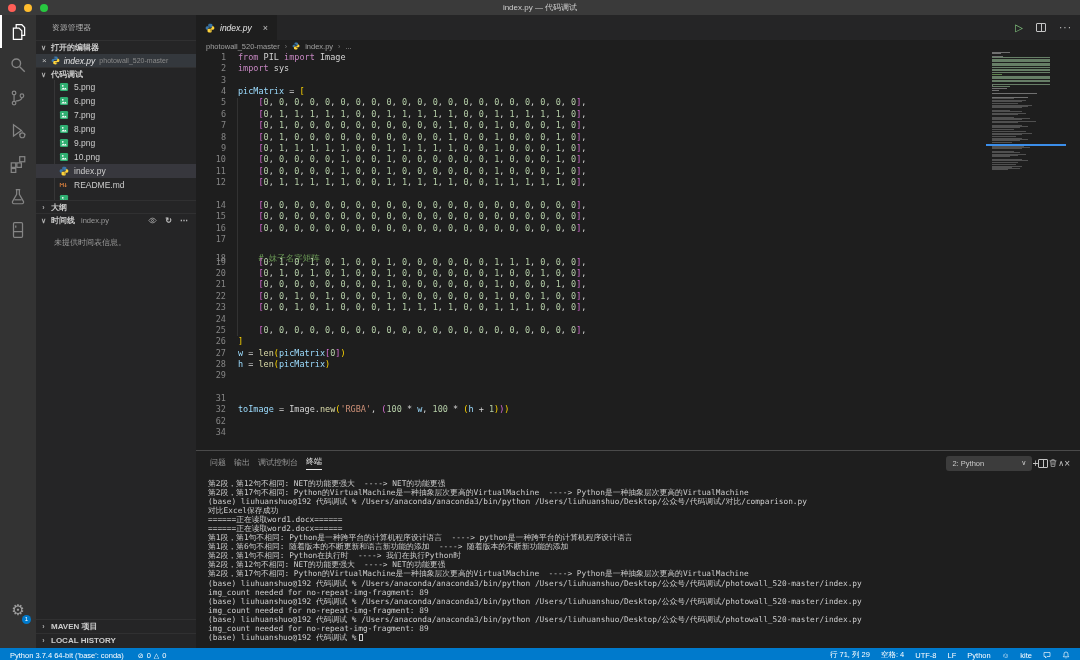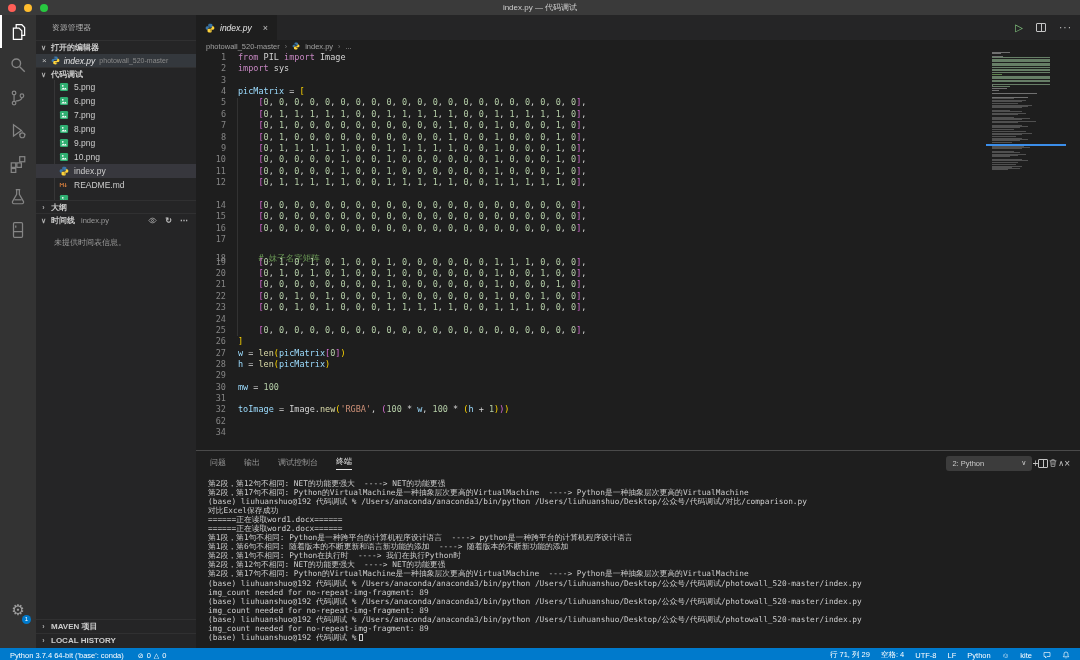--- a/index.html
+++ b/index.html
@@ -80,21 +80,21 @@
   .tk-num { color:#b5cea8; } .tk-str { color:#ce9178; } .tk-cm { color:#6a9955; }
   .tk-var { color:#9cdcfe; } .tk-b0 { color:#ffd700; } .tk-b1 { color:#da70d6; }
 
   #minimap { position:absolute; left:796px; top:0; width:70px; height:180px; }
   .mm-line { position:absolute; left:0; height:1px; }
   #mm-current { position:absolute; left:-6px; width:80px; height:2px; background:#3b8eea; }
 
   
   #panel { left:196px; top:450px; width:884px; height:198px; background:#1e1e1e;
     border-top:1px solid #4a4a4a; }
-  .panel-tabs { position:absolute; left:14px; top:0; height:24px; display:flex; gap:18px; align-items:center; }
+  .panel-tabs { position:absolute; left:14px; top:0; height:24px; display:flex; gap:8px; align-items:center; }
   .panel-tab { font-size:8px; color:#969696; padding-bottom:2px; }
   .panel-tab.active { color:#e7e7e7; border-bottom:1px solid #e7e7e7; }
   .panel-actions { position:absolute; right:10px; top:0; height:24px; display:flex; align-items:center; }
   .term-select { width:86px; height:15px; background:#3c3c3c; border-radius:3px; display:flex;
     align-items:center; padding:0 6px; }
   .term-select .val { font-size:7.5px; color:#cccccc; }
   .term-select .chev { margin-left:auto; font-size:7px; color:#cccccc; }
   .pa-glyph { color:#c5c5c5; font-size:10px; }
   .pa-glyph.small { font-size:8px; }
   .panel-actions svg { width:10px; height:10px; }
@@ -429,21 +429,20 @@
       <div class="cline" style="top: 216.03px;"><span class="ln">20</span><span class="ct">    <span class="tk-b1">[</span><span class="tk-num">0</span>, <span class="tk-num">1</span>, <span class="tk-num">0</span>, <span class="tk-num">1</span>, <span class="tk-num">0</span>, <span class="tk-num">1</span>, <span class="tk-num">0</span>, <span class="tk-num">0</span>, <span class="tk-num">1</span>, <span class="tk-num">0</span>, <span class="tk-num">0</span>, <span class="tk-num">0</span>, <span class="tk-num">0</span>, <span class="tk-num">0</span>, <span class="tk-num">0</span>, <span class="tk-num">1</span>, <span class="tk-num">0</span>, <span class="tk-num">0</span>, <span class="tk-num">1</span>, <span class="tk-num">0</span>, <span class="tk-num">0</span><span class="tk-b1">]</span>,</span></div>
       <div class="cline" style="top: 227.4px;"><span class="ln">21</span><span class="ct">    <span class="tk-b1">[</span><span class="tk-num">0</span>, <span class="tk-num">0</span>, <span class="tk-num">0</span>, <span class="tk-num">0</span>, <span class="tk-num">0</span>, <span class="tk-num">0</span>, <span class="tk-num">0</span>, <span class="tk-num">0</span>, <span class="tk-num">1</span>, <span class="tk-num">0</span>, <span class="tk-num">0</span>, <span class="tk-num">0</span>, <span class="tk-num">0</span>, <span class="tk-num">0</span>, <span class="tk-num">0</span>, <span class="tk-num">1</span>, <span class="tk-num">0</span>, <span class="tk-num">0</span>, <span class="tk-num">0</span>, <span class="tk-num">1</span>, <span class="tk-num">0</span><span class="tk-b1">]</span>,</span></div>
       <div class="cline" style="top: 238.77px;"><span class="ln">22</span><span class="ct">    <span class="tk-b1">[</span><span class="tk-num">0</span>, <span class="tk-num">0</span>, <span class="tk-num">1</span>, <span class="tk-num">0</span>, <span class="tk-num">1</span>, <span class="tk-num">0</span>, <span class="tk-num">0</span>, <span class="tk-num">0</span>, <span class="tk-num">1</span>, <span class="tk-num">0</span>, <span class="tk-num">0</span>, <span class="tk-num">0</span>, <span class="tk-num">0</span>, <span class="tk-num">0</span>, <span class="tk-num">0</span>, <span class="tk-num">1</span>, <span class="tk-num">0</span>, <span class="tk-num">0</span>, <span class="tk-num">1</span>, <span class="tk-num">0</span>, <span class="tk-num">0</span><span class="tk-b1">]</span>,</span></div>
       <div class="cline" style="top: 250.14px;"><span class="ln">23</span><span class="ct">    <span class="tk-b1">[</span><span class="tk-num">0</span>, <span class="tk-num">0</span>, <span class="tk-num">1</span>, <span class="tk-num">0</span>, <span class="tk-num">1</span>, <span class="tk-num">0</span>, <span class="tk-num">0</span>, <span class="tk-num">0</span>, <span class="tk-num">1</span>, <span class="tk-num">1</span>, <span class="tk-num">1</span>, <span class="tk-num">1</span>, <span class="tk-num">1</span>, <span class="tk-num">0</span>, <span class="tk-num">0</span>, <span class="tk-num">1</span>, <span class="tk-num">1</span>, <span class="tk-num">1</span>, <span class="tk-num">0</span>, <span class="tk-num">0</span>, <span class="tk-num">0</span><span class="tk-b1">]</span>,</span></div>
       <div class="cline" style="top: 261.51px;"><span class="ln">24</span><span class="ct"></span></div>
       <div class="cline" style="top: 272.88px;"><span class="ln">25</span><span class="ct">    <span class="tk-b1">[</span><span class="tk-num">0</span>, <span class="tk-num">0</span>, <span class="tk-num">0</span>, <span class="tk-num">0</span>, <span class="tk-num">0</span>, <span class="tk-num">0</span>, <span class="tk-num">0</span>, <span class="tk-num">0</span>, <span class="tk-num">0</span>, <span class="tk-num">0</span>, <span class="tk-num">0</span>, <span class="tk-num">0</span>, <span class="tk-num">0</span>, <span class="tk-num">0</span>, <span class="tk-num">0</span>, <span class="tk-num">0</span>, <span class="tk-num">0</span>, <span class="tk-num">0</span>, <span class="tk-num">0</span>, <span class="tk-num">0</span>, <span class="tk-num">0</span><span class="tk-b1">]</span>,</span></div>
       <div class="cline" style="top: 284.25px;"><span class="ln">26</span><span class="ct"><span class="tk-b0">]</span></span></div>
       <div class="cline" style="top: 295.62px;"><span class="ln">27</span><span class="ct"><span class="tk-var">w</span> = <span class="tk-fn">len</span><span class="tk-b0">(</span><span class="tk-var">picMatrix</span><span class="tk-b1">[</span><span class="tk-num">0</span><span class="tk-b1">]</span><span class="tk-b0">)</span></span></div>
       <div class="cline" style="top: 306.99px;"><span class="ln">28</span><span class="ct"><span class="tk-var">h</span> = <span class="tk-fn">len</span><span class="tk-b0">(</span><span class="tk-var">picMatrix</span><span class="tk-b0">)</span></span></div>
       <div class="cline" style="top: 318.36px;"><span class="ln">29</span><span class="ct"></span></div>
-      <div class="cline" style="top: 329.73px;"><span class="ln">30</span><span class="ct"><span class="tk-var">mw</span> = <span class="tk-num">100</span></span></div>
       <div class="cline" style="top: 341.1px;"><span class="ln">31</span><span class="ct"></span></div>
       <div class="cline" style="top: 352.47px;"><span class="ln">32</span><span class="ct"><span class="tk-var">toImage</span> = Image.<span class="tk-fn">new</span><span class="tk-b0">(</span><span class="tk-str">'RGBA'</span>, <span class="tk-b1">(</span><span class="tk-num">100</span> * <span class="tk-var">w</span>, <span class="tk-num">100</span> * <span class="tk-b0">(</span><span class="tk-var">h</span> + <span class="tk-num">1</span><span class="tk-b0">)</span><span class="tk-b1">)</span><span class="tk-b0">)</span></span></div>
       <div class="cline" style="top: 363.84px;"><span class="ln">62</span><span class="ct"></span></div>
       <div class="cline" style="top: 375.21px;"><span class="ln">34</span><span class="ct"></span></div>
     </div>
 </div>
 
 <div id="panel" class="abs">
   <div class="panel-tabs">
     <span class="panel-tab">问题</span>

